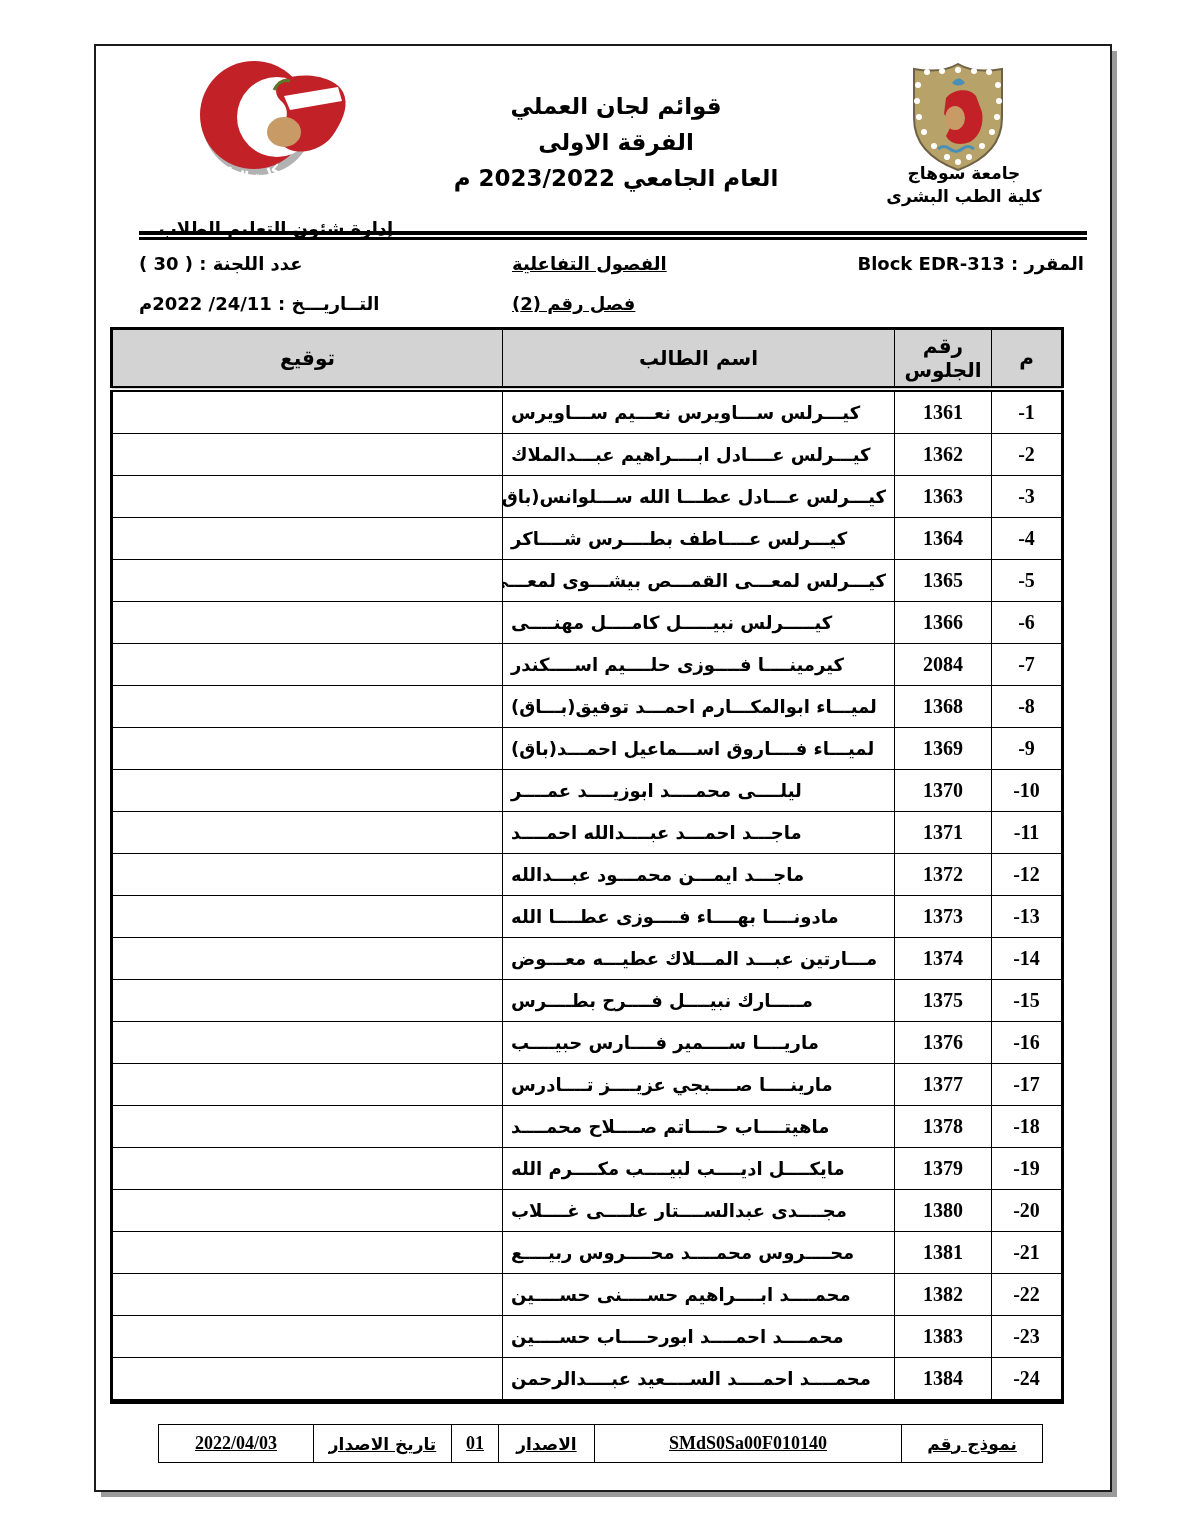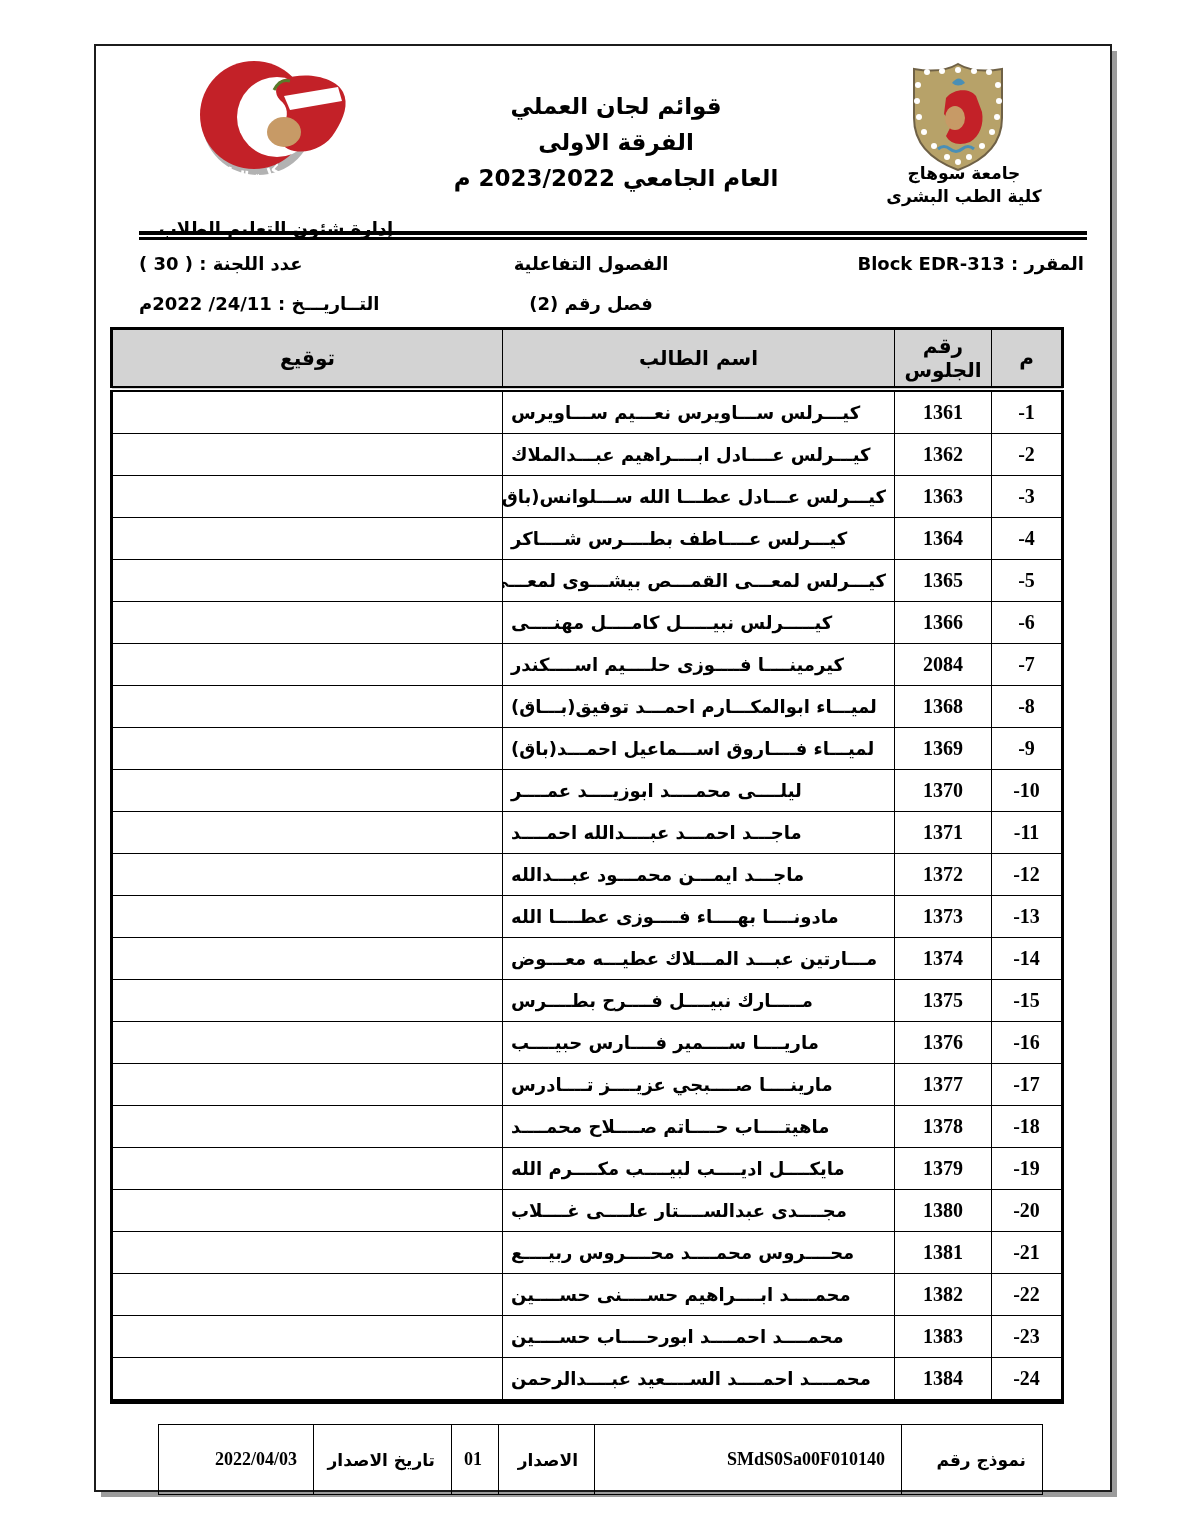--- a/index.html
+++ b/index.html
@@ -28,21 +28,21 @@
     position:absolute;left:758px;top:116px;width:220px;text-align:center;
     font-weight:bold;font-size:17px;line-height:23px;direction:rtl;
   }
   
   .double-rule{position:absolute;left:43px;top:185px;width:948px;}
   .double-rule .bar1{height:4px;background:#000;margin-bottom:2px;}
   .double-rule .bar2{height:3px;background:#000;}
   
   .info{position:absolute;top:198px;width:100%;font-weight:bold;font-size:18px;direction:rtl;}
   .info-right{position:absolute;right:26px;top:0;text-align:right;line-height:40px;direction:rtl;}
-  .info-center{position:absolute;left:400px;top:0;width:190px;text-align:center;line-height:40px;direction:rtl;}
+  .info-center{position:absolute;left:416px;top:0;width:190px;text-align:left;line-height:40px;direction:rtl;text-decoration:underline;}
   .info-left{position:absolute;left:43px;top:0;width:295px;text-align:left;line-height:40px;direction:rtl;}
   
   table{border-collapse:collapse;table-layout:fixed;}
   .main-table{
     position:absolute;left:14px;top:281px;width:951px;direction:rtl;
     border:3px solid #000;border-bottom-width:5px;
   }
   .main-table th{
     height:56px;font-size:20px;font-weight:bold;
     border:1.5px solid #000;border-bottom:6px double #000;
@@ -56,22 +56,22 @@
   td.cell-seat{text-align:center;font-weight:bold;font-size:20px;
     font-family:"Liberation Serif","DejaVu Serif",serif;}
   td.cell-name{text-align:left;padding:0 8px;font-weight:bold;font-size:18px;}
   td.cell-sign{background:#fff;}
   
   .footer-table{
     position:absolute;left:62px;top:1378px;width:884px;direction:rtl;
     border:1.5px solid #000;
   }
   .footer-table td{
-    height:37px;border:1.5px solid #000;font-weight:bold;
-    font-size:17px;padding:16px;white-space:nowrap;
+    height:37px;border:1.5px solid #000;text-align:center;font-weight:bold;
+    font-size:17px;padding:0;white-space:nowrap;text-decoration:underline;
   }
   .footer-table td.latin{font-family:"Liberation Serif","DejaVu Serif",serif;font-size:18px;}
   .arabic{direction:rtl;margin-top:36px;}
 </style>
 </head>
 <body>
 
 <div class="page">
 
   <div class="logo-left">

